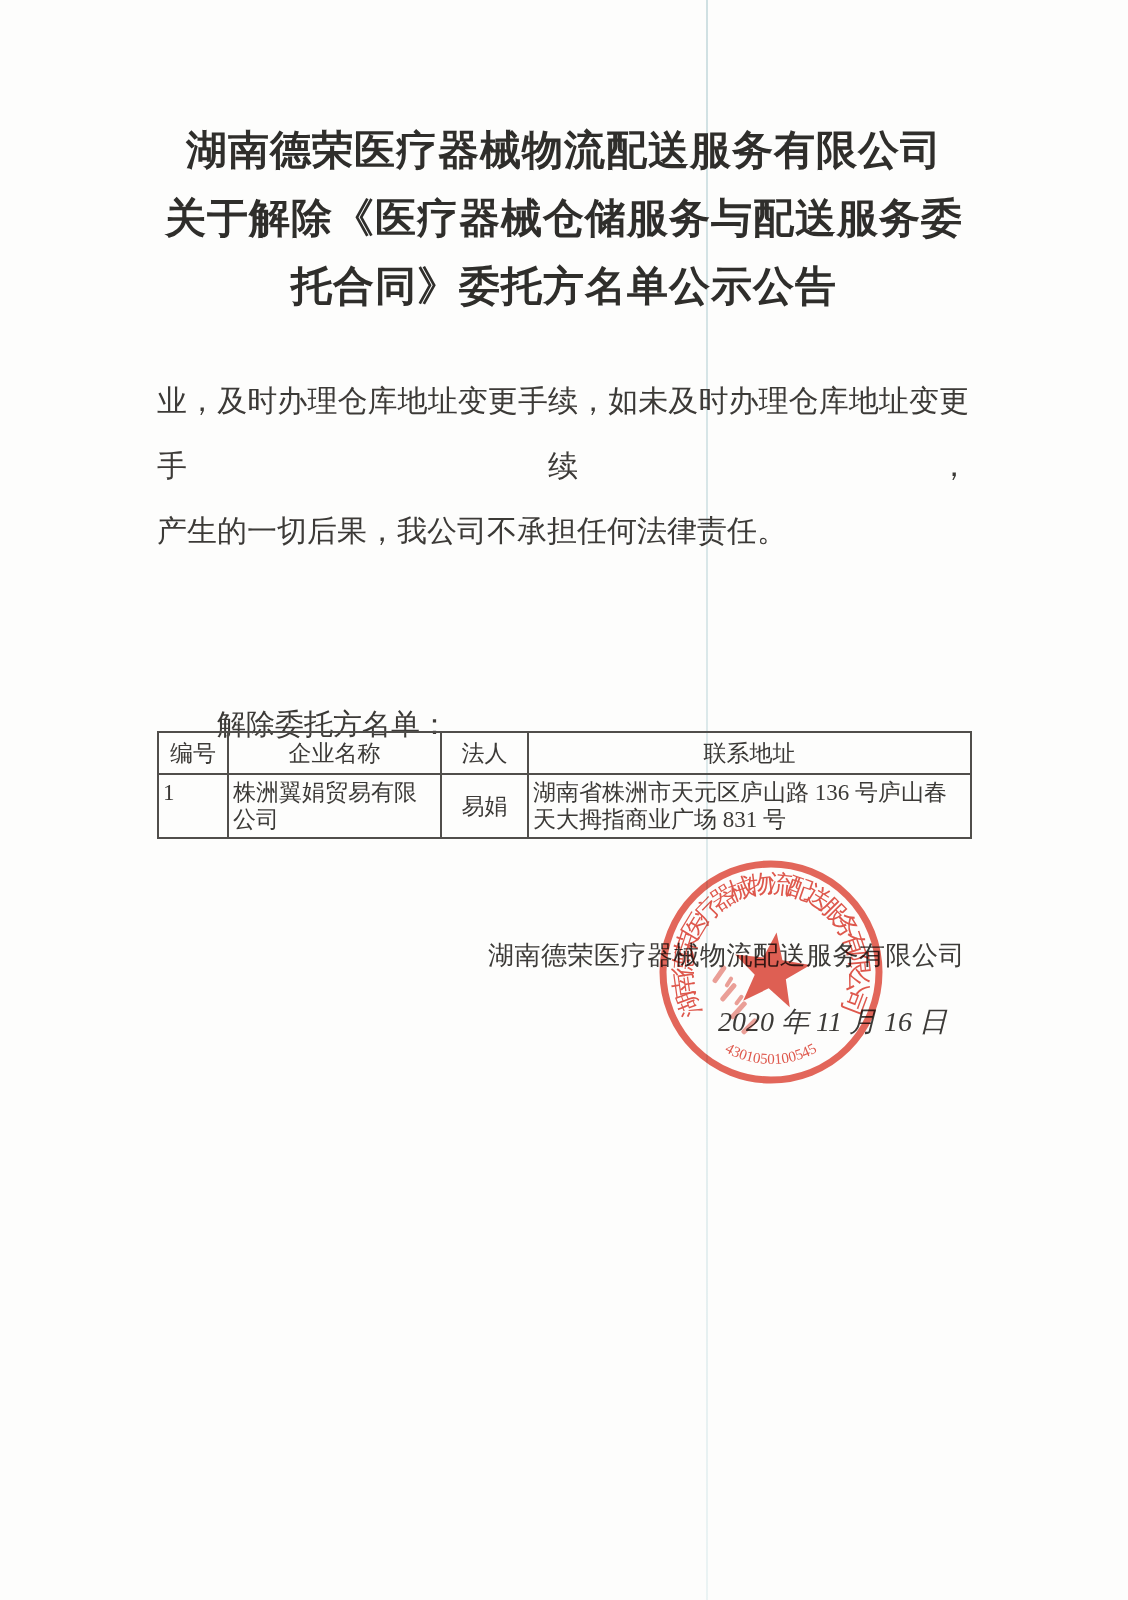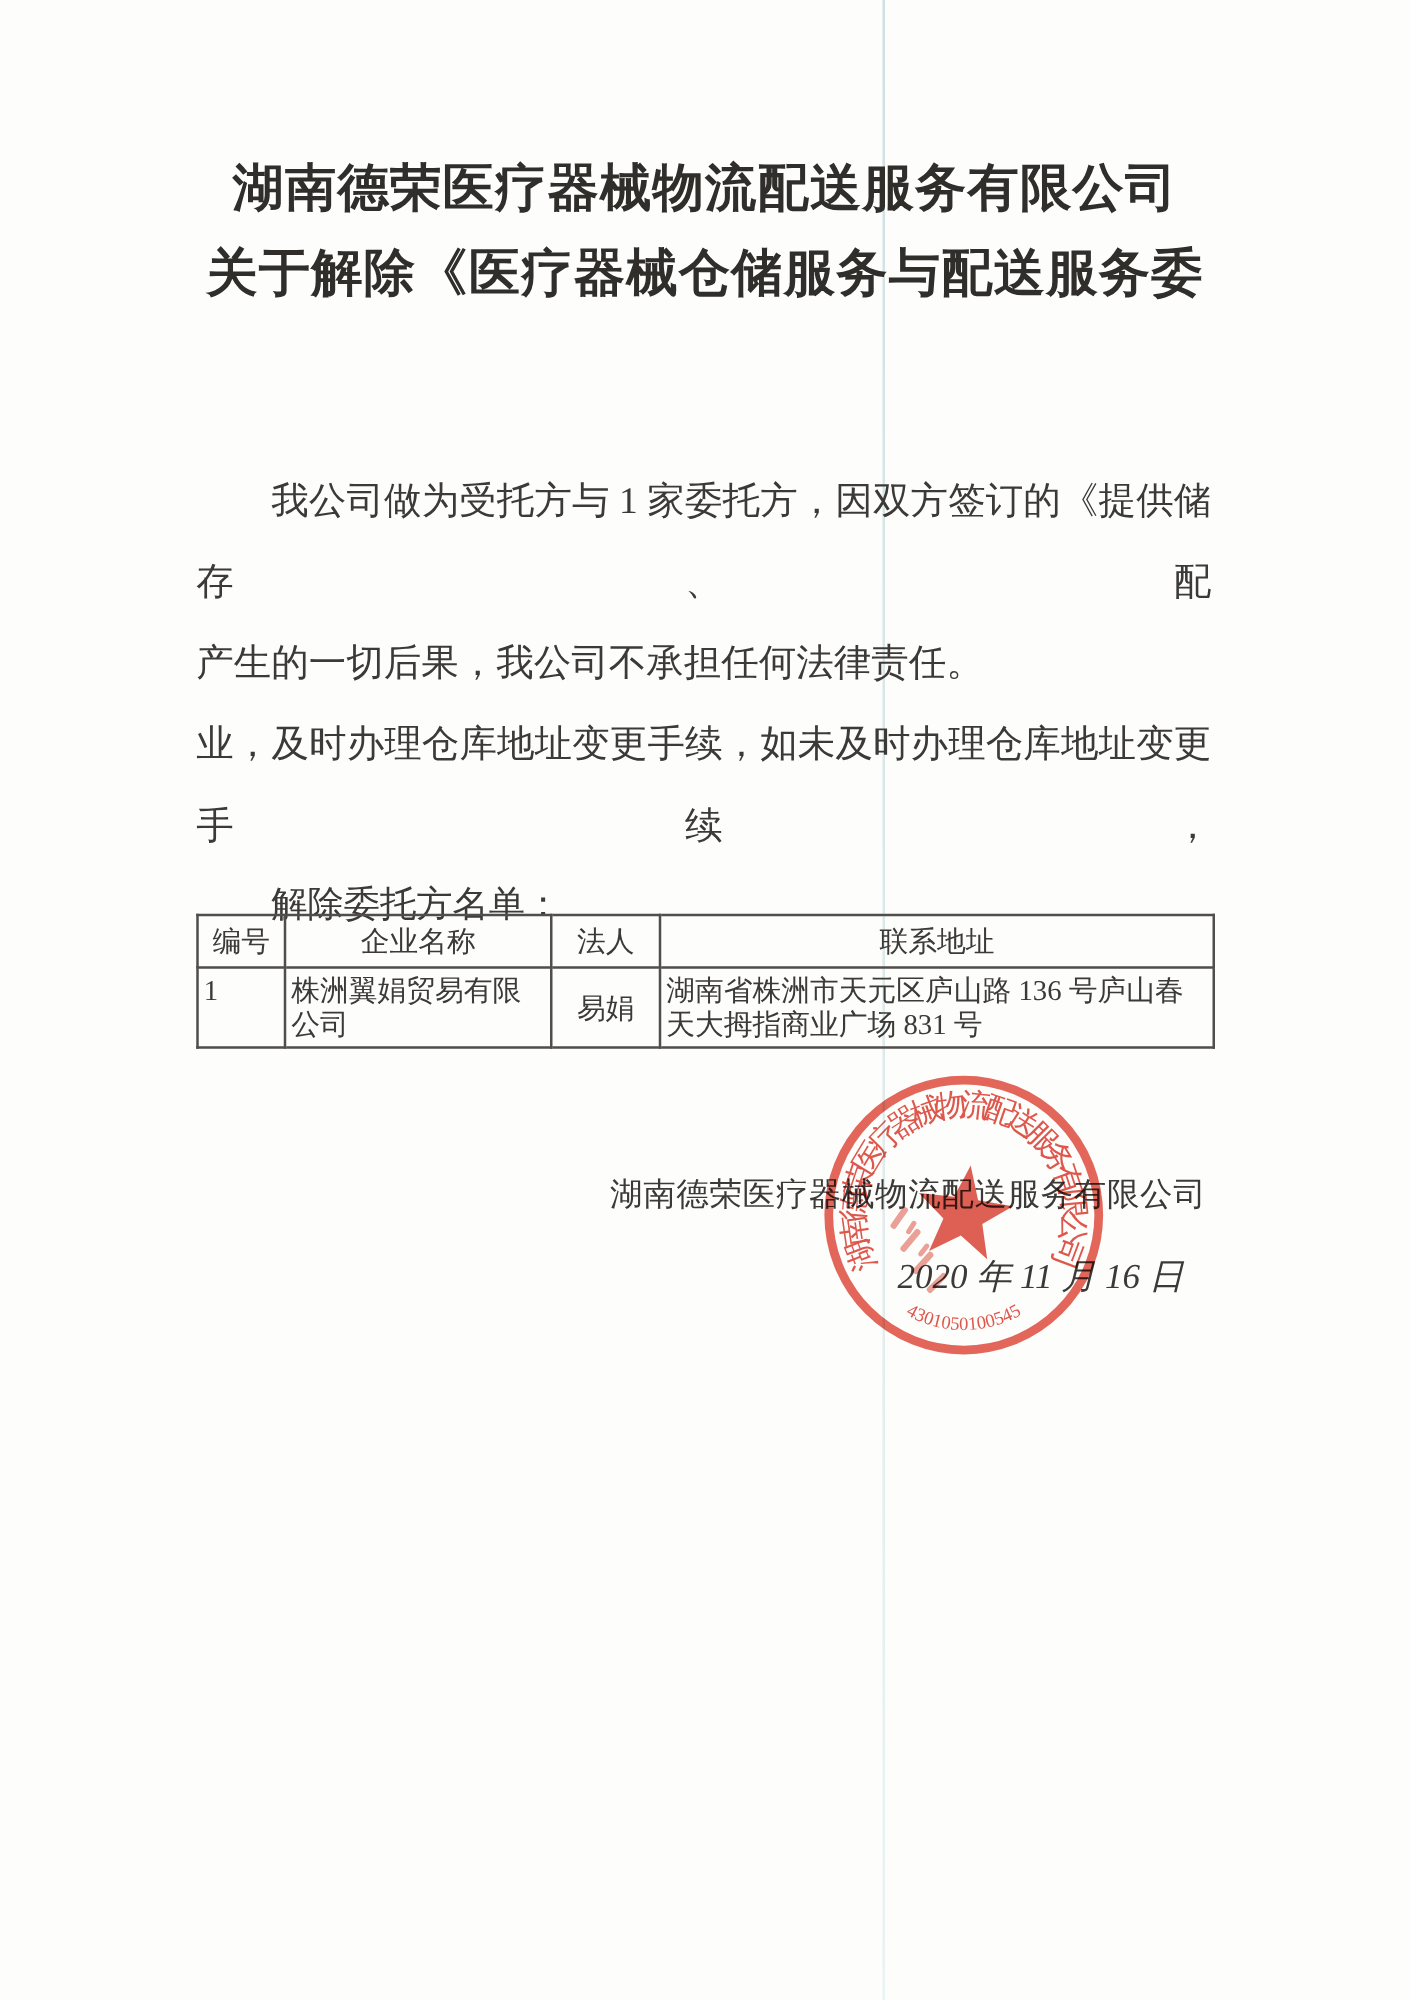--- a/index.html
+++ b/index.html
@@ -145,26 +145,26 @@
   }
 </style>
 </head>
 <body>
 
 <div class="scan-line"></div>
 
 <div class="doc-title">
   <div>湖南德荣医疗器械物流配送服务有限公司</div>
   <div>关于解除《医疗器械仓储服务与配送服务委</div>
+  <div>托合同》委托方名单公示公告</div>
 </div>
 
 <div class="doc-body">
-  <div class="line full indent">我公司做为受托方与 1 家委托方，因双方签订的《提供储存、配</div>
+  <div class="line full">业，及时办理仓库地址变更手续，如未及时办理仓库地址变更手续，</div>
   <div class="line">产生的一切后果，我公司不承担任何法律责任。</div>
-  <div class="line full">业，及时办理仓库地址变更手续，如未及时办理仓库地址变更手续，</div>
 </div>
 
 <div class="list-label">解除委托方名单：</div>
 
 <table class="roster">
   <colgroup>
     <col class="col-no">
       <col class="col-comp">
       <col class="col-legal">
       <col class="col-addr">

